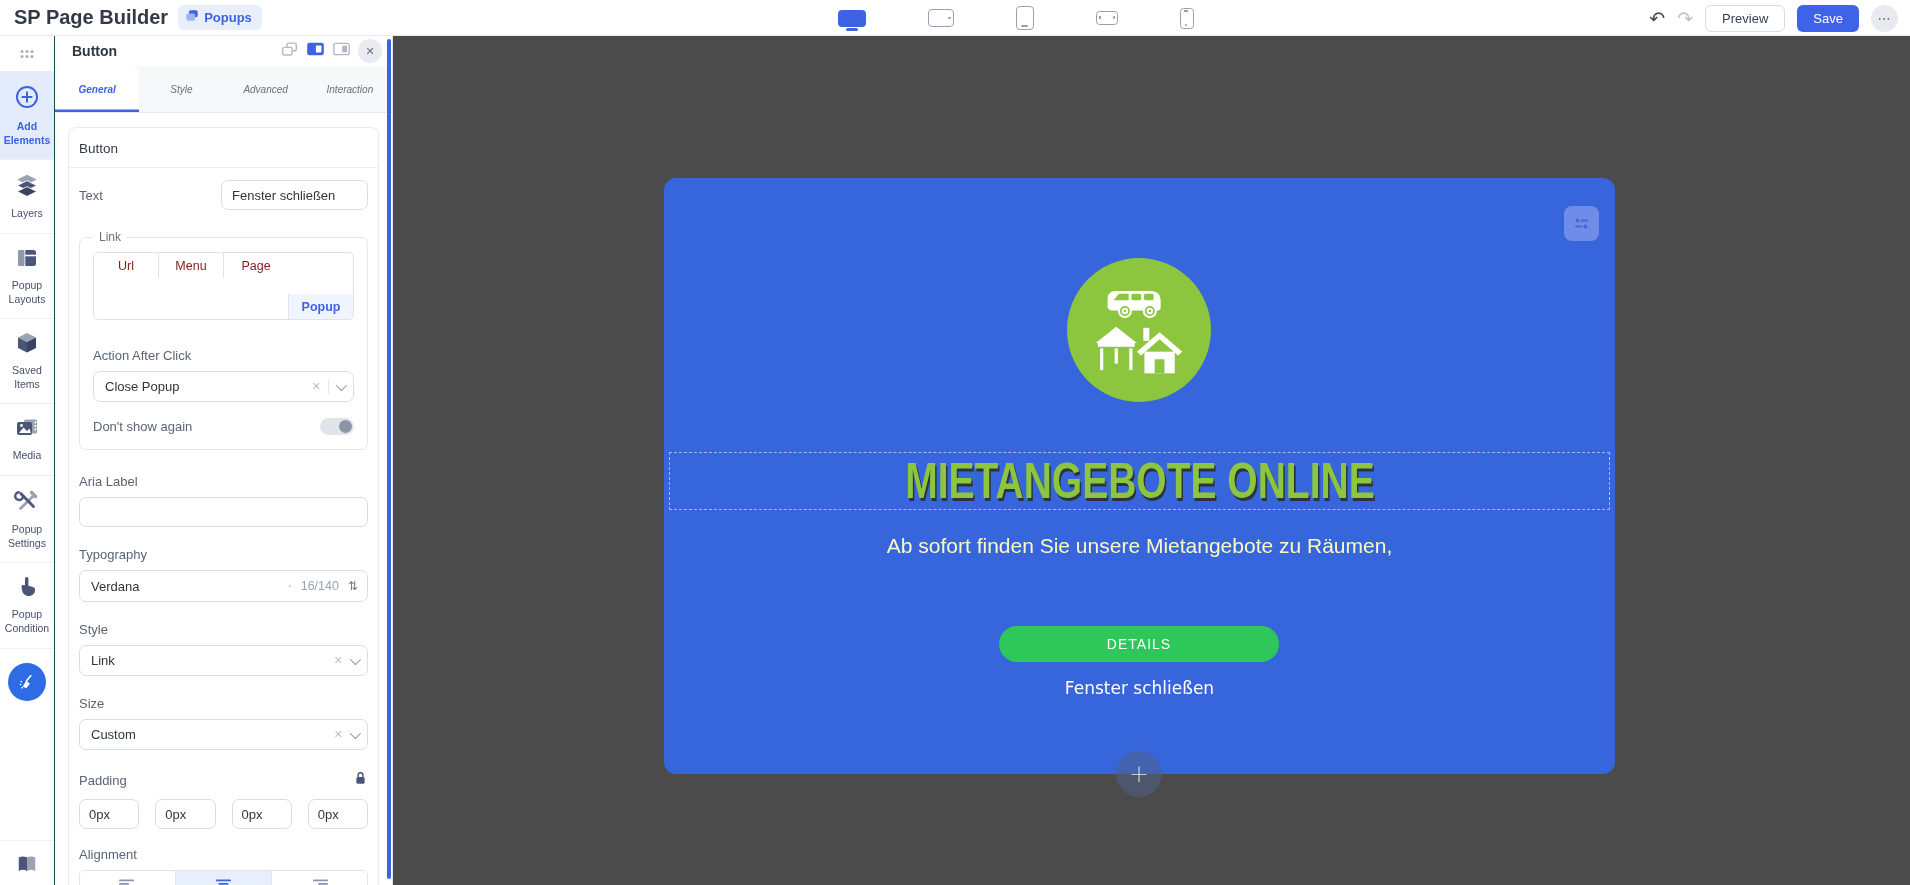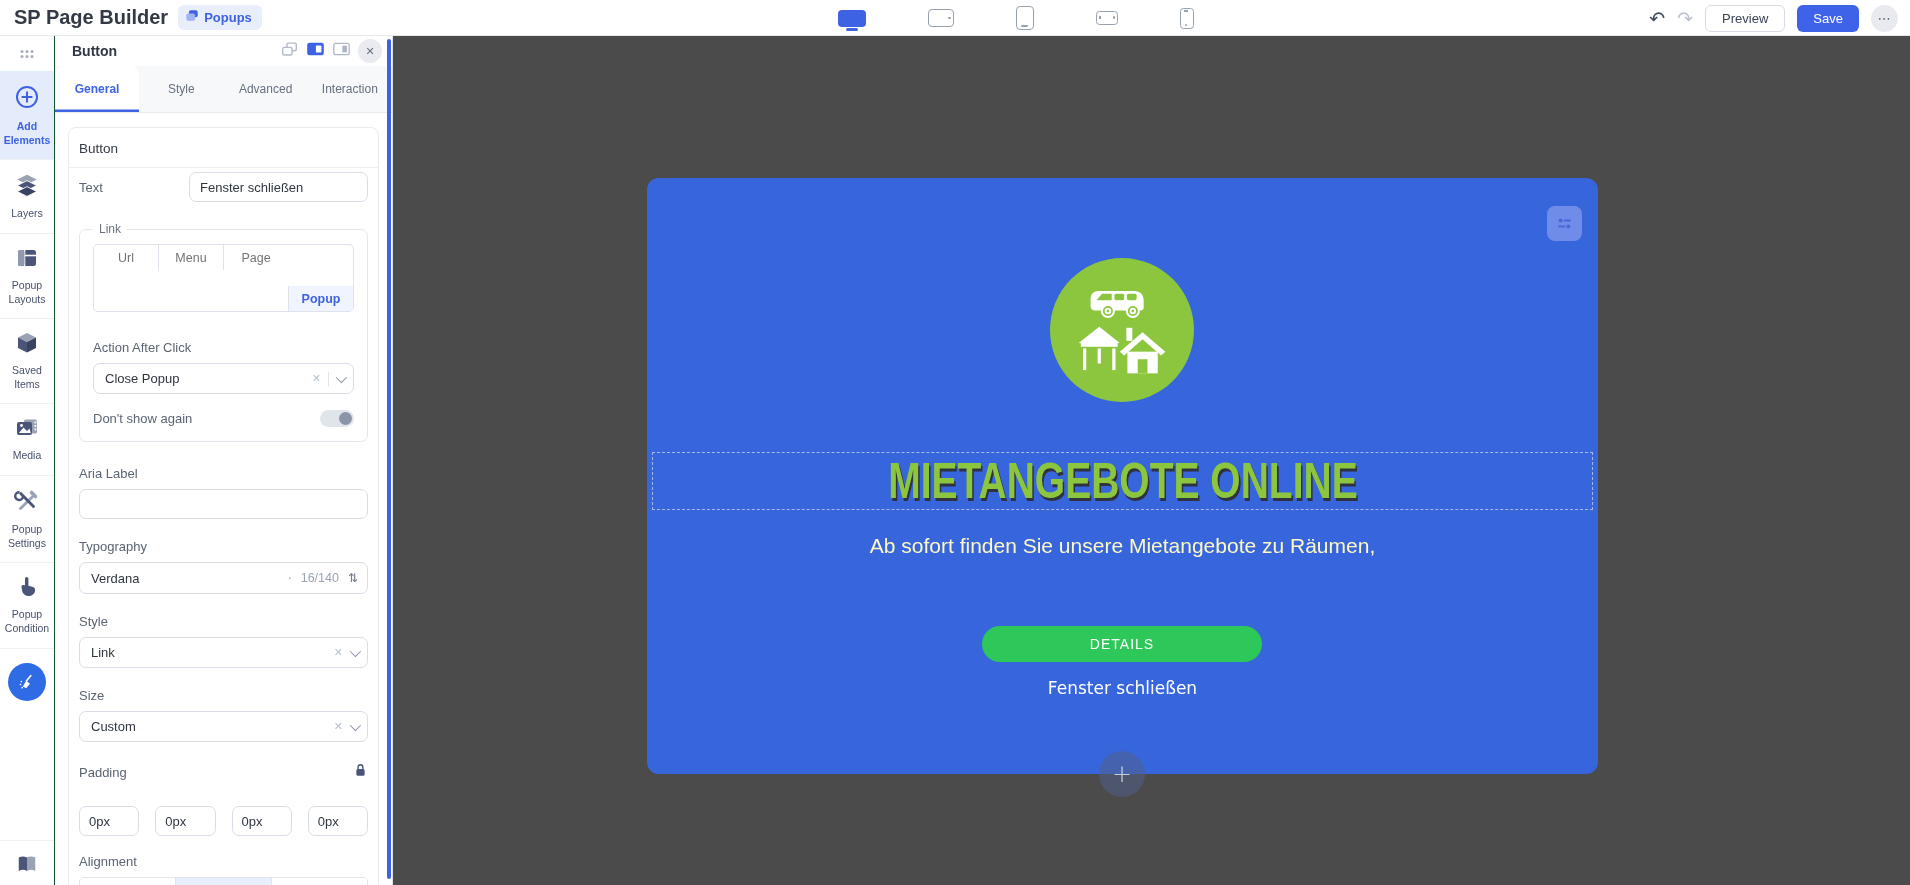--- a/index.html
+++ b/index.html
@@ -53,37 +53,37 @@
   
   .panel { position:absolute; left:55px; top:36px; width:338px; height:849px; background:#fff;
     border-right:1px solid #DEE1E8; z-index:10; }
   .panel-scrollbar { position:absolute; right:1px; top:3px; width:4px; height:840px; background:#3E62E4; border-radius:2px; }
   .panel-head { height:30px; display:flex; align-items:center; padding:0 10px 0 17px; }
   .panel-title { font-size:14px; font-weight:700; color:#2F3744; }
   .panel-head-icons { margin-left:auto; display:flex; align-items:center; gap:7px; }
   .closer { width:24px; height:24px; border-radius:50%; background:#E9EBF0; display:flex; align-items:center; justify-content:center;
     color:#687083; font-size:11px; }
   .tabs { height:47px; background:#F7F8FA; display:flex; border-bottom:1px solid #E8EAEF; }
-  .tab { flex:1; display:flex; align-items:center; justify-content:center; font-size:12px; color:#66707F; cursor:pointer; }
+  .tab { flex:1; display:flex; align-items:center; justify-content:center; font-size:10px; color:#66707F; cursor:pointer;font-style:italic; }
   .tab.active { background:#fff; color:#3E62E4; font-weight:600; border-radius:8px 8px 0 0; box-shadow:inset 0 -2.5px 0 #3E62E4; }
 
   .card { margin:14px 13px 0; border:1px solid #E9EBF0; border-radius:8px; padding:0 10px 24px; }
   .card-heading { font-size:13.5px; color:#333A45; padding:13px 0 11px; }
   .card-div { height:1px; background:#ECEEF2; margin:0 -10px; }
-  .frow { display:flex; align-items:center; margin-top:4px; }
+  .frow { display:flex; align-items:center; margin-top:12px;gap:32px; }
   .flabel { font-size:13px; color:#5A6472; }
   .frow .flabel { width:110px; flex:none; }
   .tinput { flex:1; height:30px; border:1px solid #D9DDE6; border-radius:7px; padding:0 10px;
     font-size:13px; color:#2F3640; font-family:"Liberation Sans",sans-serif; outline:none; width:100%; background:#fff; }
 
   fieldset.link-set { margin-top:20px; border:1px solid #E4E7ED; border-radius:7px; padding:8px 13px 14px; }
   fieldset.link-set legend { font-size:12px; color:#6B7480; padding:0 6px; margin-left:0px; }
   .seg { display:flex; border:1px solid #DEE2EA; border-radius:5px; overflow:hidden; }
   .seg-cell { flex:1; height:25px; display:flex; align-items:center; justify-content:center;
-    font-size:12.5px; color:#737373; border-left:1px solid #DEE2EA; cursor:pointer; background:#fff; }
+    font-size:12.5px; color:#7f1d1d; border-left:1px solid #DEE2EA; cursor:pointer; background:#fff; }
   .seg-cell:first-child { border-left:none; }
   .seg-cell.active { color:#3E62E4; font-weight:600; background:#EFF4FF;margin-top:41px; }
   .sub-label { font-size:13px; color:#5A6472; margin-top:28px; }
   .select { margin-top:8px; height:31px; border:1px solid #D9DDE6; border-radius:7px; display:flex; align-items:center;
     padding:0 9px 0 11px; font-size:13px; color:#2F3640; background:#fff; cursor:pointer; }
   .select .sel-icons { margin-left:auto; display:flex; align-items:center; gap:7px; }
   .xmark { color:#B9C0CC; font-size:11px; }
   .sel-sep { width:1px; height:14px; background:#E2E5EB; }
   .chev { width:8px; height:8px; border-right:1.6px solid #8A93A5; border-bottom:1.6px solid #8A93A5;
     transform:rotate(45deg) translateY(-2px); }
@@ -96,31 +96,31 @@
   .typo-right { margin-left:auto; display:flex; align-items:center; gap:9px; color:#9AA3B2; font-size:12.5px; }
   .typo-updown { color:#6B7380; font-size:12px; }
 
   .pb-row { display:flex; align-items:center; margin-top:14px; gap:8px; }
   .pb-row .flabel { flex:none; }
   .slider { flex:1; height:3px; background:#C9CFDA; border-radius:2px; position:relative; margin-left:4px; }
   .slider .thumb { position:absolute; left:0; top:-4px; width:11px; height:11px; border-radius:50%; background:#3E62E4; }
   .pb-input { width:64px; height:30px; border:1px solid #D9DDE6; border-radius:7px; }
 
   .pad-head { display:flex; align-items:center; justify-content:space-between; margin-top:20px; }
-  .pad-inputs { display:flex; gap:16px; margin-top:24px; }
+  .pad-inputs { display:flex; gap:16px; margin-top:9px; }
   .pad-inputs .tinput { padding:0 9px; }
   .align-seg { display:flex; border:1px solid #E0E4EB; border-radius:5px; overflow:hidden; margin-top:8px; }
   .align-cell { flex:1; height:29px; display:flex; align-items:center; justify-content:center;
     border-left:1px solid #E0E4EB; cursor:pointer; background:#fff; }
   .align-cell:first-child { border-left:none; }
   .align-cell.active { background:#E7EEFC; }
 
   
   .canvas { position:absolute; left:393px; top:36px; width:1517px; height:849px; background:#4B4B4B; }
-  .popup { position:absolute; left:254px; top:142px; width:951px; height:596px; background:#3765DC; border-radius:12px; }
+  .popup { position:absolute; left:271px; top:142px; width:951px; height:596px; background:#3765DC; border-radius:12px; }
   .popup-options { position:absolute; right:16px; top:28px; width:35px; height:35px; border-radius:8px;
     background:#6F8CE9; display:flex; align-items:center; justify-content:center; cursor:pointer; }
   .green-circle { position:absolute; left:403px; top:80px; width:144px; height:144px; border-radius:50%;
     background:#8CC63F; display:flex; align-items:center; justify-content:center; }
   .popup-title-row { position:absolute; left:5px; right:5px; top:274px; height:58px;
     border:1px dashed rgba(255,255,255,0.55); display:flex; align-items:center; justify-content:center; }
   .popup-title { font-size:50px; font-weight:700; color:#8CC63F; white-space:nowrap;
     text-shadow:2px 3px 0 rgba(45,45,45,0.9); transform:scaleX(0.78); display:inline-block; letter-spacing:0px; }
   .popup-body { position:absolute; left:0; right:0; top:352px; text-align:center; color:#fef9c3;
     font-size:21px; line-height:1.55; }

